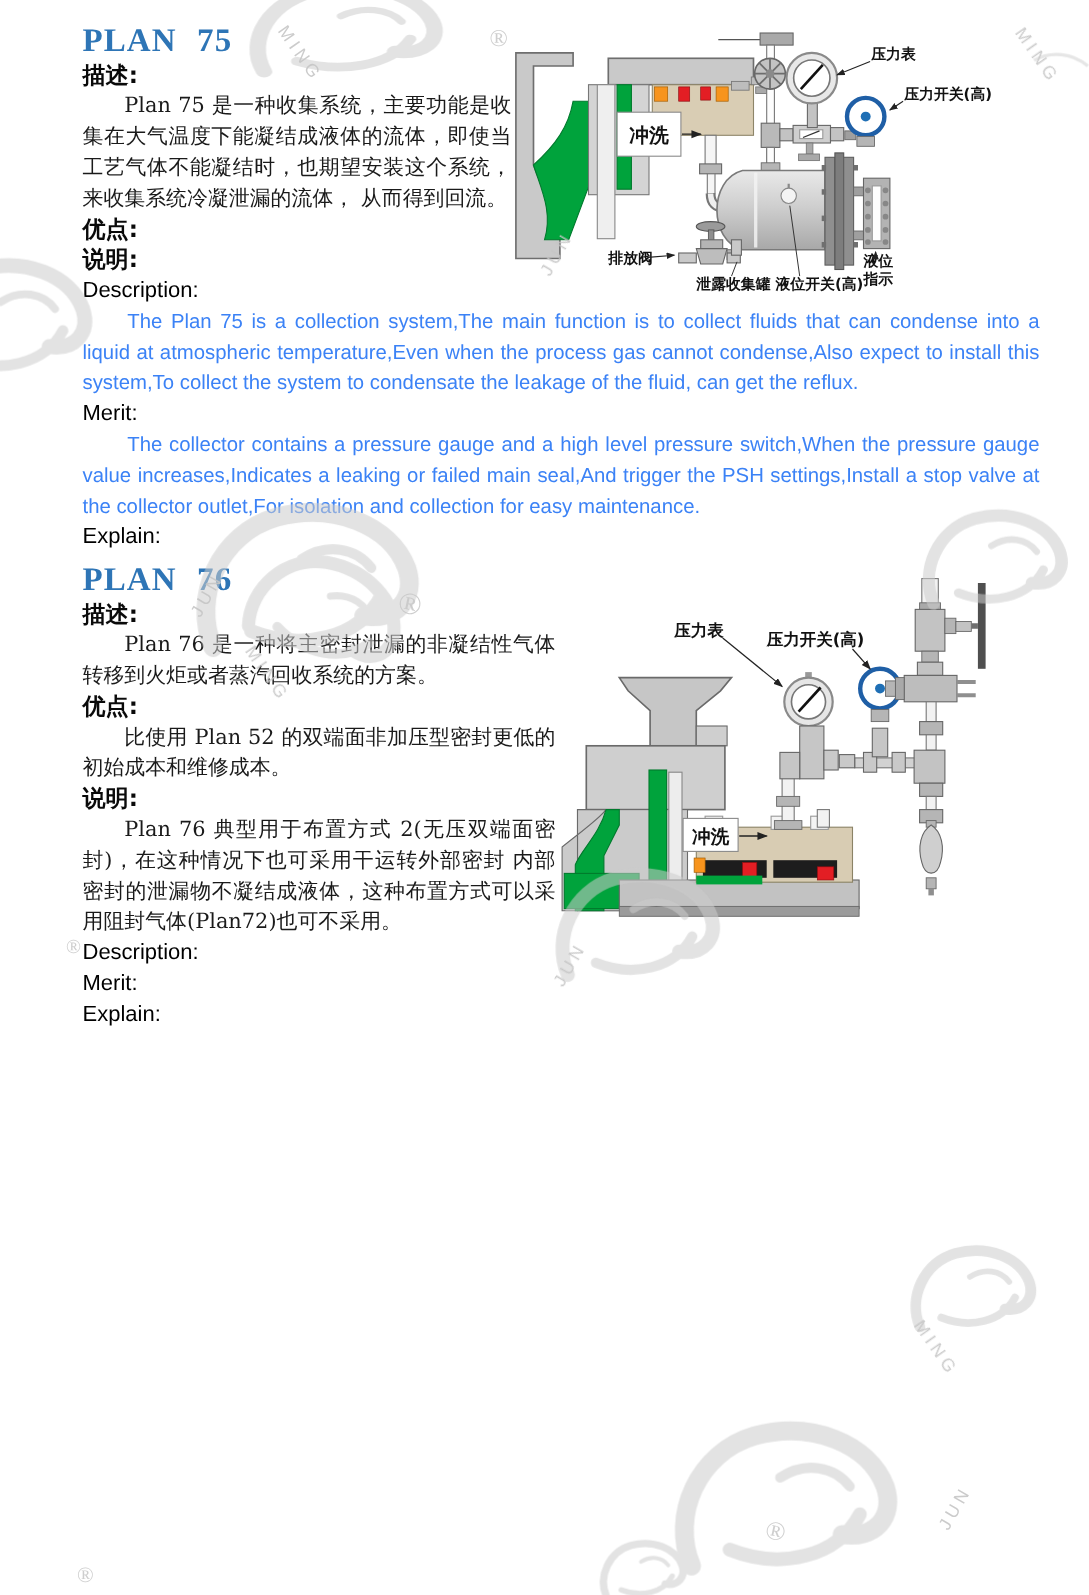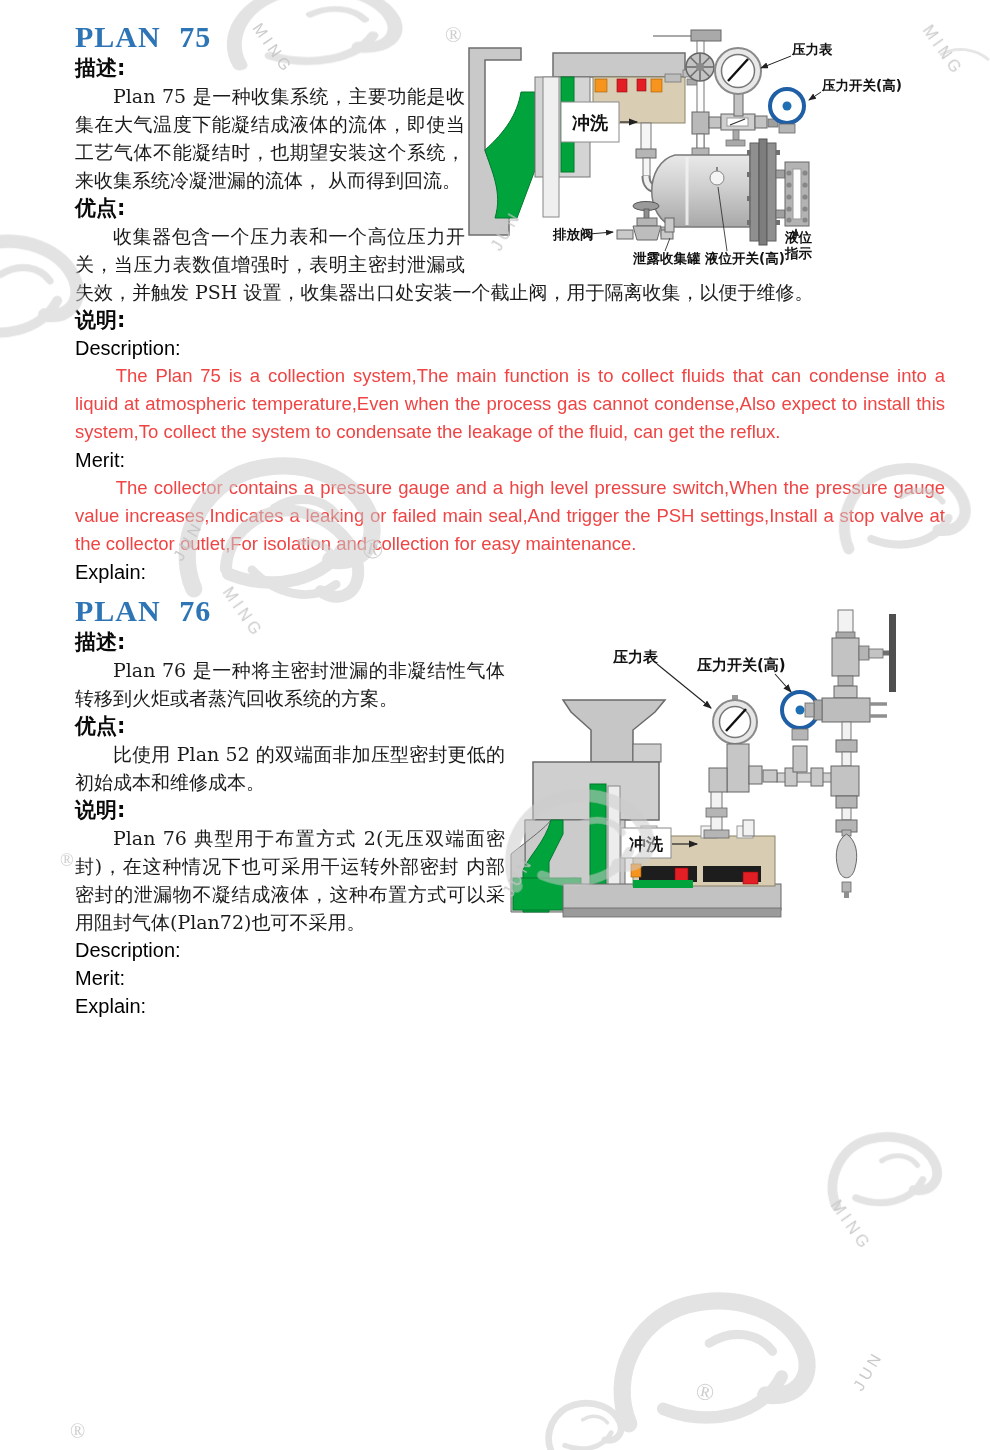--- a/index.html
+++ b/index.html
@@ -7,21 +7,21 @@
        font-family:"Liberation Sans",sans-serif;color:#111}
   .content{position:relative;z-index:1;padding:20px 45px 0 75px}
   .plan-title{font-family:"Liberation Serif","DejaVu Serif",serif;font-size:30px;font-weight:600;
        color:#2E75B6;letter-spacing:1px;word-spacing:10px;line-height:34px;margin:0}
   .plan-title.second{margin-top:8px}
   .cn-label{font-size:21px;font-weight:700;line-height:28px;margin:0;color:#0a0a0a;
        font-family:"DejaVu Sans","Liberation Sans",sans-serif}
   .cn-p{font-size:19px;line-height:28px;margin:0;text-align:justify;text-indent:2em;color:#1a1a1a;
        font-family:"DejaVu Serif","Liberation Serif",serif}
   .en-label{font-size:20px;font-weight:400;line-height:28px;margin:0;color:#000000}
-  .en-p{font-size:18.5px;line-height:28px;margin:0;text-align:justify;text-indent:2.2em;color:#ef4444}
+  .en-p{font-size:18.5px;line-height:28px;margin:0;text-align:justify;text-indent:2.2em;color:#3b82f6}
   .fig{float:right;position:relative;background:#fff}
   .fig1{width:480px;height:254px}
   .fig2{width:440px;height:348px}
   .rel{position:relative}
   .stray-dash{position:absolute;left:-16px;top:13px;width:13px;height:2px;background:#b7b7b7}
   .wm{position:absolute;left:0;top:0;z-index:2;pointer-events:none}
   .wm-t{font-family:"Liberation Sans",sans-serif;fill:#c6c6c6;letter-spacing:4px;font-size:16px}
   .wm-r{font-family:"Liberation Serif",serif;fill:#c9c9c9}
   .dlabel{font-family:"DejaVu Sans","Liberation Sans",sans-serif;font-weight:600;fill:#111}
   svg{display:block}
@@ -181,21 +181,20 @@
         <text class="dlabel" x="320" y="222" font-size="13.5">液位</text>
         <text class="dlabel" x="320" y="238" font-size="13.5">指示</text>
         <path d="M331,215 L331,209" stroke="#222" stroke-width="1" marker-end="url(#ah1)"></path>
       </svg>
     </div>
 
     <h1 class="plan-title">PLAN 75</h1>
     <p class="cn-label">描述:</p>
     <p class="cn-p">Plan 75 是一种收集系统，主要功能是收集在大气温度下能凝结成液体的流体，即使当工艺气体不能凝结时，也期望安装这个系统，来收集系统冷凝泄漏的流体， 从而得到回流。</p>
     <p class="cn-label">优点:</p>
-    <p class="cn-p">收集器包含一个压力表和一个高位压力开关，当压力表数值增强时，表明主密封泄漏或失效，并触发 PSH 设置，收集器出口处安装一个截止阀，用于隔离收集，以便于维修。</p>
     <p class="cn-label">说明:</p>
     <p class="en-label">Description:</p>
     <p class="en-p">The Plan 75 is a collection system,The main function is to collect fluids that can condense into a liquid at atmospheric temperature,Even when the process gas cannot condense,Also expect to install this system,To collect the system to condensate the leakage of the fluid, can get the reflux.</p>
     <p class="en-label">Merit:</p>
     <p class="en-p">The collector contains a pressure gauge and a high level pressure switch,When the pressure gauge value increases,Indicates a leaking or failed main seal,And trigger the PSH settings,Install a stop valve at the collector outlet,For isolation and collection for easy maintenance.</p>
     <p class="en-label">Explain:</p>
   </section>
 
   <section>
 

